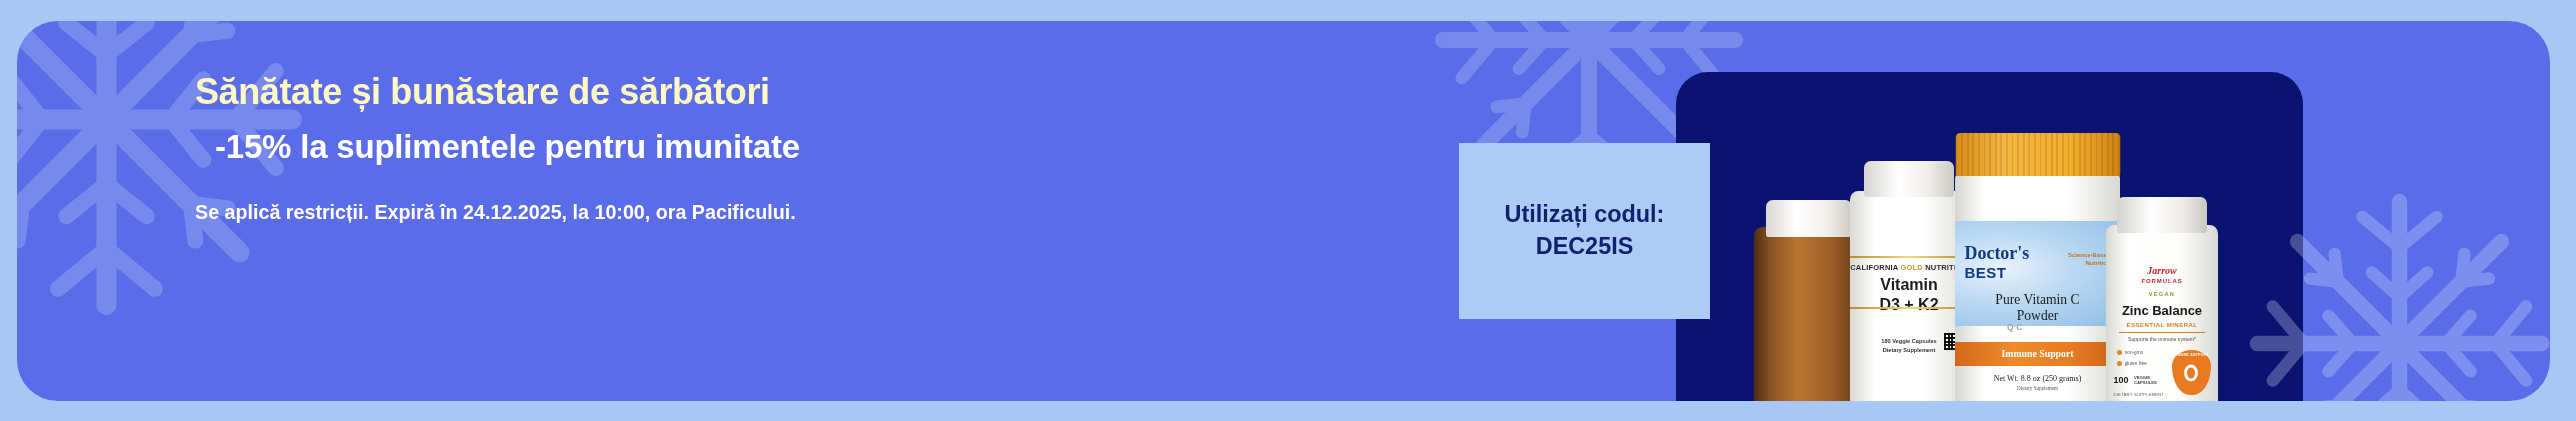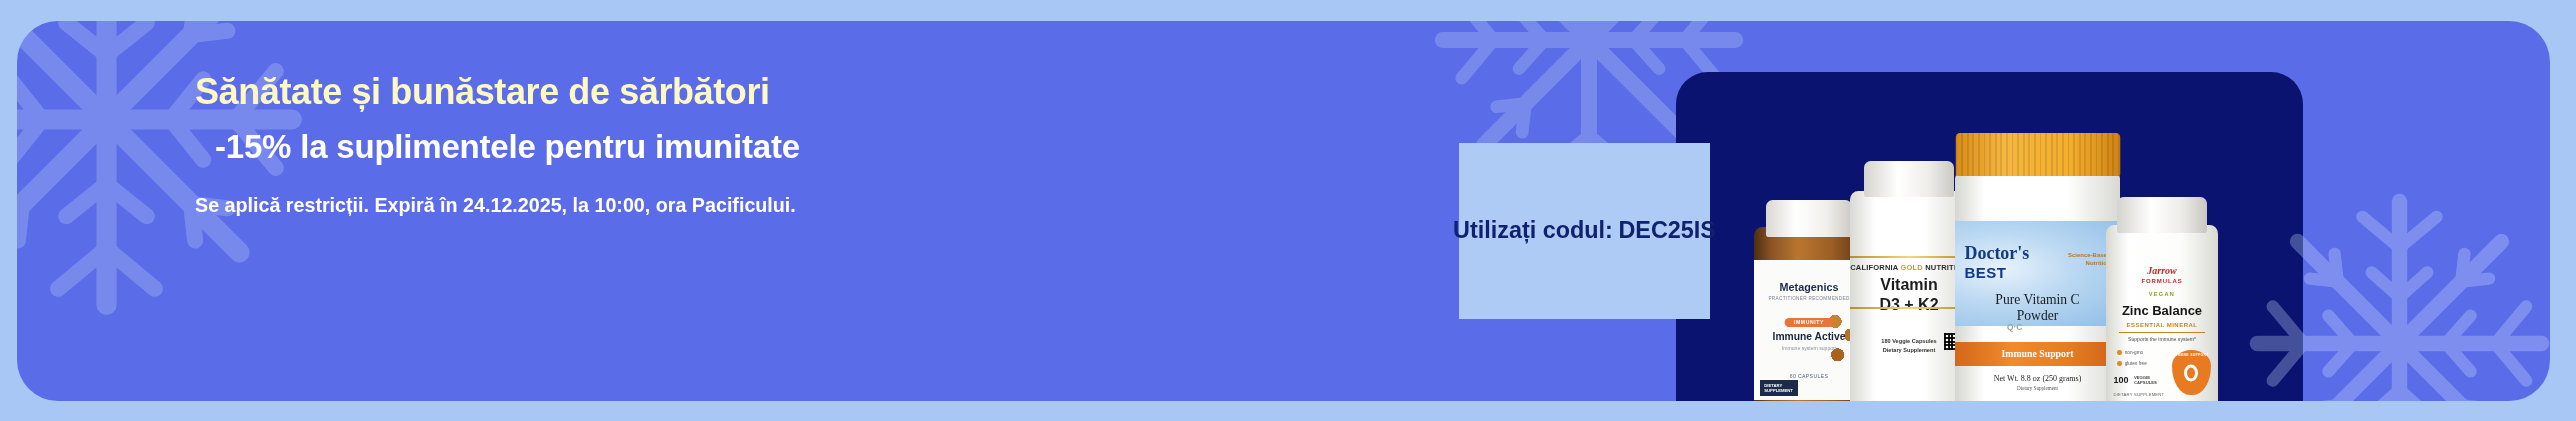--- a/index.html
+++ b/index.html
@@ -54,21 +54,21 @@
     margin-top:13px;
     font-size:33px;
     font-weight:bold;
     color:#ffffff;
     line-height:1.2;
     letter-spacing:-0.2px;
     white-space:nowrap;
     margin-left:20px;
   }
   #disclaimer {
-    margin-top:28px;
+    margin-top:35px;
     font-size:19.7px;
     font-weight:bold;
     color:#ffffff;
     white-space:nowrap;
   }
 
   
   #navy-panel {
     position:absolute;
     left:1659px; top:51px;
@@ -77,21 +77,21 @@
     border-radius:32px 32px 0 0;
   }
 
   
   #coupon {
     position:absolute;
     left:1442px; top:122px;
     width:251px; height:176px;
     background:#aecbf5;
     display:flex;
-    flex-direction:row;
+    flex-direction:column;
     align-items:center;
     justify-content:center;
     gap:5.6px;
     z-index:6;
   }
   .coupon-line {
     font-size:23.4px;
     font-weight:bold;
     color:#10216f;
     white-space:nowrap;
@@ -447,33 +447,20 @@
     <div class="coupon-line">Utilizați codul:</div>
     <div class="coupon-line">DEC25IS</div>
   </div>
 
   <div id="products">
 
     <div class="bottle" id="b-metagenics">
       <div class="body">
         
       </div>
-      <div class="label">
-        <div class="pills"></div>
-        <div class="l-brand">Metagenics</div>
-        <div class="l-tiny">PRACTITIONER RECOMMENDED</div>
-        <div class="badge">IMMUNITY</div>
-        <div class="l-name">Immune Active</div>
-        <div class="l-sub">Immune system support</div>
-        <div class="l-count">60 CAPSULES</div>
-        <div class="dsflag">
-          <div>DIETARY</div>
-          <div>SUPPLEMENT</div>
-        </div>
-      </div>
       <div class="cap"></div>
     </div>
 
     <div class="bottle" id="b-cgn">
       <div class="body"></div>
       <div class="label">
         <div class="rule r1"></div>
         <div class="l-brand"><span>CALIFORNIA </span><span class="gold">GOLD </span><span>NUTRITION</span></div>
         <div class="l-name">Vitamin</div>
         <div class="l-name2">D3 + K2</div>

